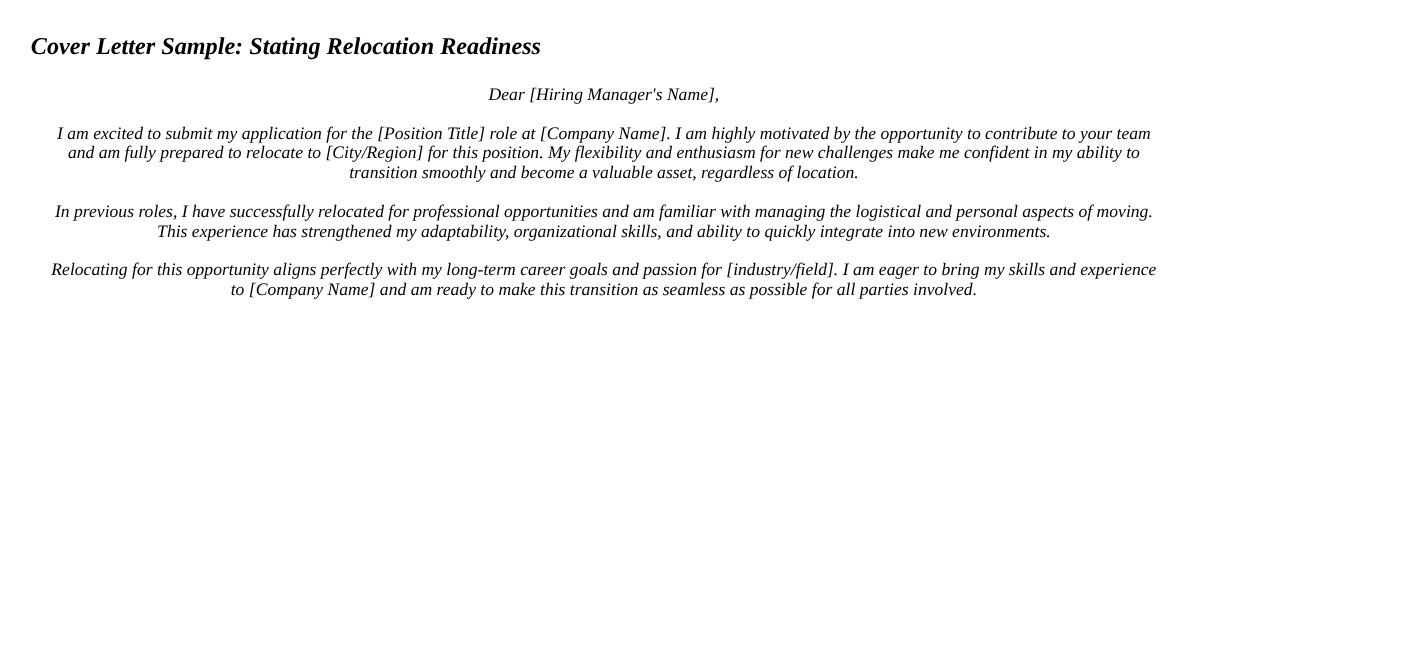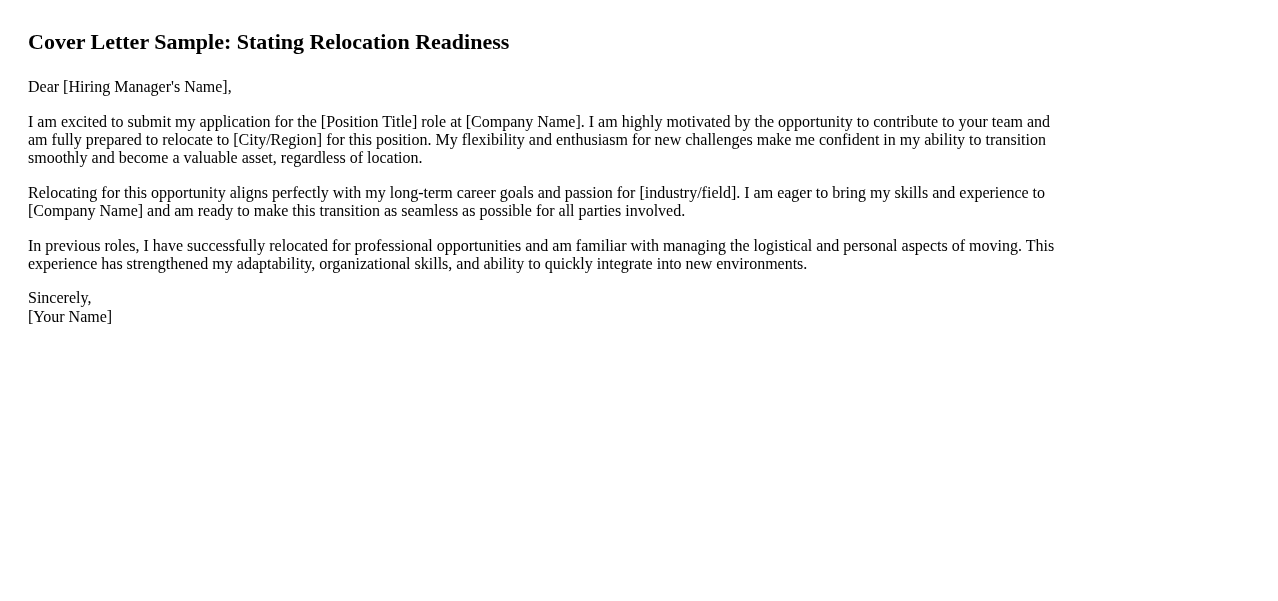--- a/index.html
+++ b/index.html
@@ -12,47 +12,45 @@
     height: 601px;
     box-sizing: border-box;
     padding: 13px 28px 0 28px;
     background: #ffffff;
     color: #000000;
     font-family: "Liberation Serif", serif;
     font-size: 16px;
     line-height: 1.15;
     overflow: hidden;
     text-align: left;
+    font-style: italic;
   }
   .doc-title {
     font-family: "Liberation Serif", serif;
     font-size: 22px;
     font-weight: bold;
     margin: 17px 0 24px 0;
     line-height: 1.1;
   }
   .doc-paragraph {
-    margin: 16px 0;
+    margin: 16px 16px;
+    text-align: center;
   }
   .doc-closing {
     margin: 16px 0;
   }
 </style>
 </head>
 <body>
 
 <div class="document">
   <h1 class="doc-title">Cover Letter Sample: Stating Relocation Readiness</h1>
 
   <p class="doc-paragraph">Dear [Hiring Manager's Name],</p>
 
   <p class="doc-paragraph">I am excited to submit my application for the [Position Title] role at [Company Name]. I am highly motivated by the opportunity to contribute to your team and am fully prepared to relocate to [City/Region] for this position. My flexibility and enthusiasm for new challenges make me confident in my ability to transition smoothly and become a valuable asset, regardless of location.</p>
 
+  <p class="doc-paragraph">In previous roles, I have successfully relocated for professional opportunities and am familiar with managing the logistical and personal aspects of moving. This experience has strengthened my adaptability, organizational skills, and ability to quickly integrate into new environments.</p>
+
   <p class="doc-paragraph">Relocating for this opportunity aligns perfectly with my long-term career goals and passion for [industry/field]. I am eager to bring my skills and experience to [Company Name] and am ready to make this transition as seamless as possible for all parties involved.</p>
 
-  <p class="doc-paragraph">In previous roles, I have successfully relocated for professional opportunities and am familiar with managing the logistical and personal aspects of moving. This experience has strengthened my adaptability, organizational skills, and ability to quickly integrate into new environments.</p>
 
-
-  <p class="doc-closing">
-    <span>Sincerely,</span><br>
-    <span>[Your Name]</span>
-  </p>
 </div>
 
 </body></html>

